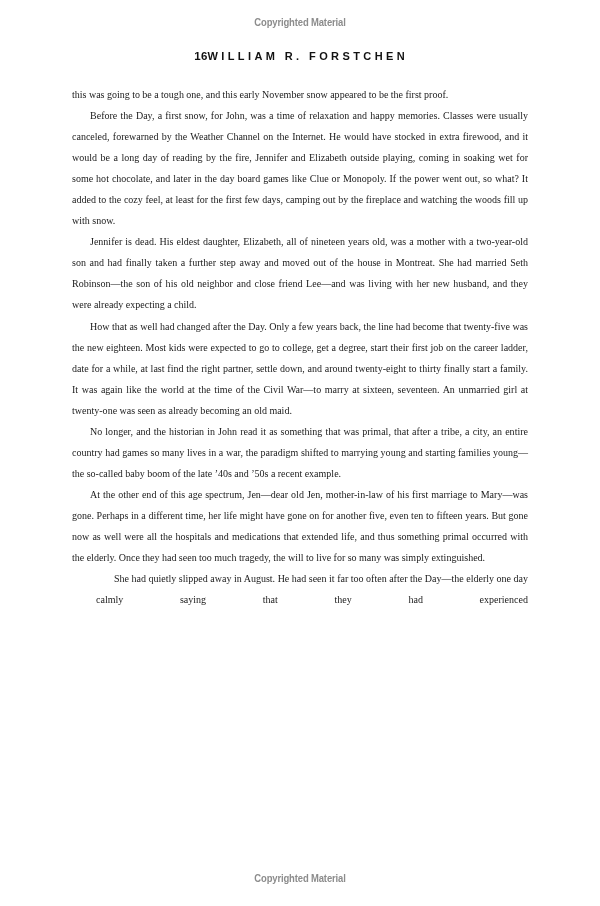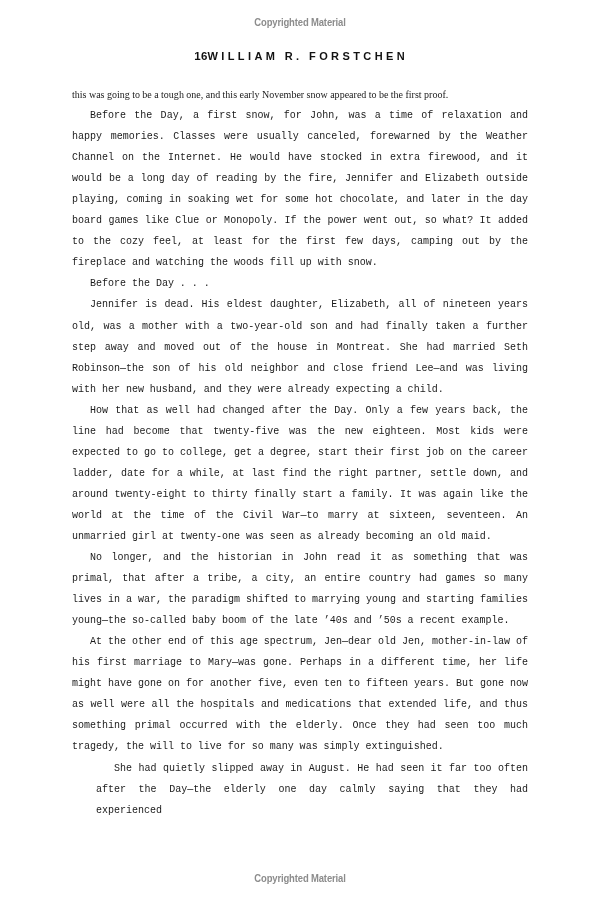--- a/index.html
+++ b/index.html
@@ -82,21 +82,20 @@
     line-height: 21.05px;
     text-align: justify;
     text-justify: inter-word;
     hyphens: none;
     -webkit-hyphens: none;
     word-spacing: -0.1px;
     letter-spacing: 0.01px;
   }
   .para.indent {
     text-indent: 18px;
-    font-family: Liberation Mono, monospace;
   }
   .para.last-flush {
     
     text-align-last: justify;
     margin-left: 24px;
   }
 </style>
 </head>
 <body>
 
@@ -105,21 +104,20 @@
   <div class="watermark watermark-top">Copyrighted Material</div>
 
   <div class="running-head">
     <span class="folio">16</span>
     <span class="author-name">WILLIAM R. FORSTCHEN</span>
   </div>
 
   <div class="text-column">
     <p class="para">this was going to be a tough one, and this early November snow appeared to be the first proof.</p>
     <p class="para indent">Before the Day, a first snow, for John, was a time of relaxation and happy memories. Classes were usually canceled, forewarned by the Weather Channel on the Internet. He would have stocked in extra firewood, and it would be a long day of reading by the fire, Jennifer and Elizabeth outside playing, coming in soaking wet for some hot chocolate, and later in the day board games like Clue or Monopoly. If the power went out, so what? It added to the cozy feel, at least for the first few days, camping out by the fireplace and watching the woods fill up with snow.</p>
-    <p class="para indent">Before the Day . . .</p>
     <p class="para indent">Jennifer is dead. His eldest daughter, Elizabeth, all of nineteen years old, was a mother with a two-year-old son and had finally taken a further step away and moved out of the house in Montreat. She had married Seth Robinson—the son of his old neighbor and close friend Lee—and was living with her new husband, and they were already expecting a child.</p>
     <p class="para indent">How that as well had changed after the Day. Only a few years back, the line had become that twenty-five was the new eighteen. Most kids were expected to go to college, get a degree, start their first job on the career ladder, date for a while, at last find the right partner, settle down, and around twenty-eight to thirty finally start a family. It was again like the world at the time of the Civil War—to marry at sixteen, seventeen. An unmarried girl at twenty-one was seen as already becoming an old maid.</p>
     <p class="para indent">No longer, and the historian in John read it as something that was primal, that after a tribe, a city, an entire country had games so many lives in a war, the paradigm shifted to marrying young and starting families young—the so-called baby boom of the late ’40s and ’50s a recent example.</p>
     <p class="para indent">At the other end of this age spectrum, Jen—dear old Jen, mother-in-law of his first marriage to Mary—was gone. Perhaps in a different time, her life might have gone on for another five, even ten to fifteen years. But gone now as well were all the hospitals and medications that extended life, and thus something primal occurred with the elderly. Once they had seen too much tragedy, the will to live for so many was simply extinguished.</p>
     <p class="para indent last-flush">She had quietly slipped away in August. He had seen it far too often after the Day—the elderly one day calmly saying that they had experienced</p>
   </div>
 
   <div class="watermark watermark-bottom">Copyrighted Material</div>
 
 </div>

